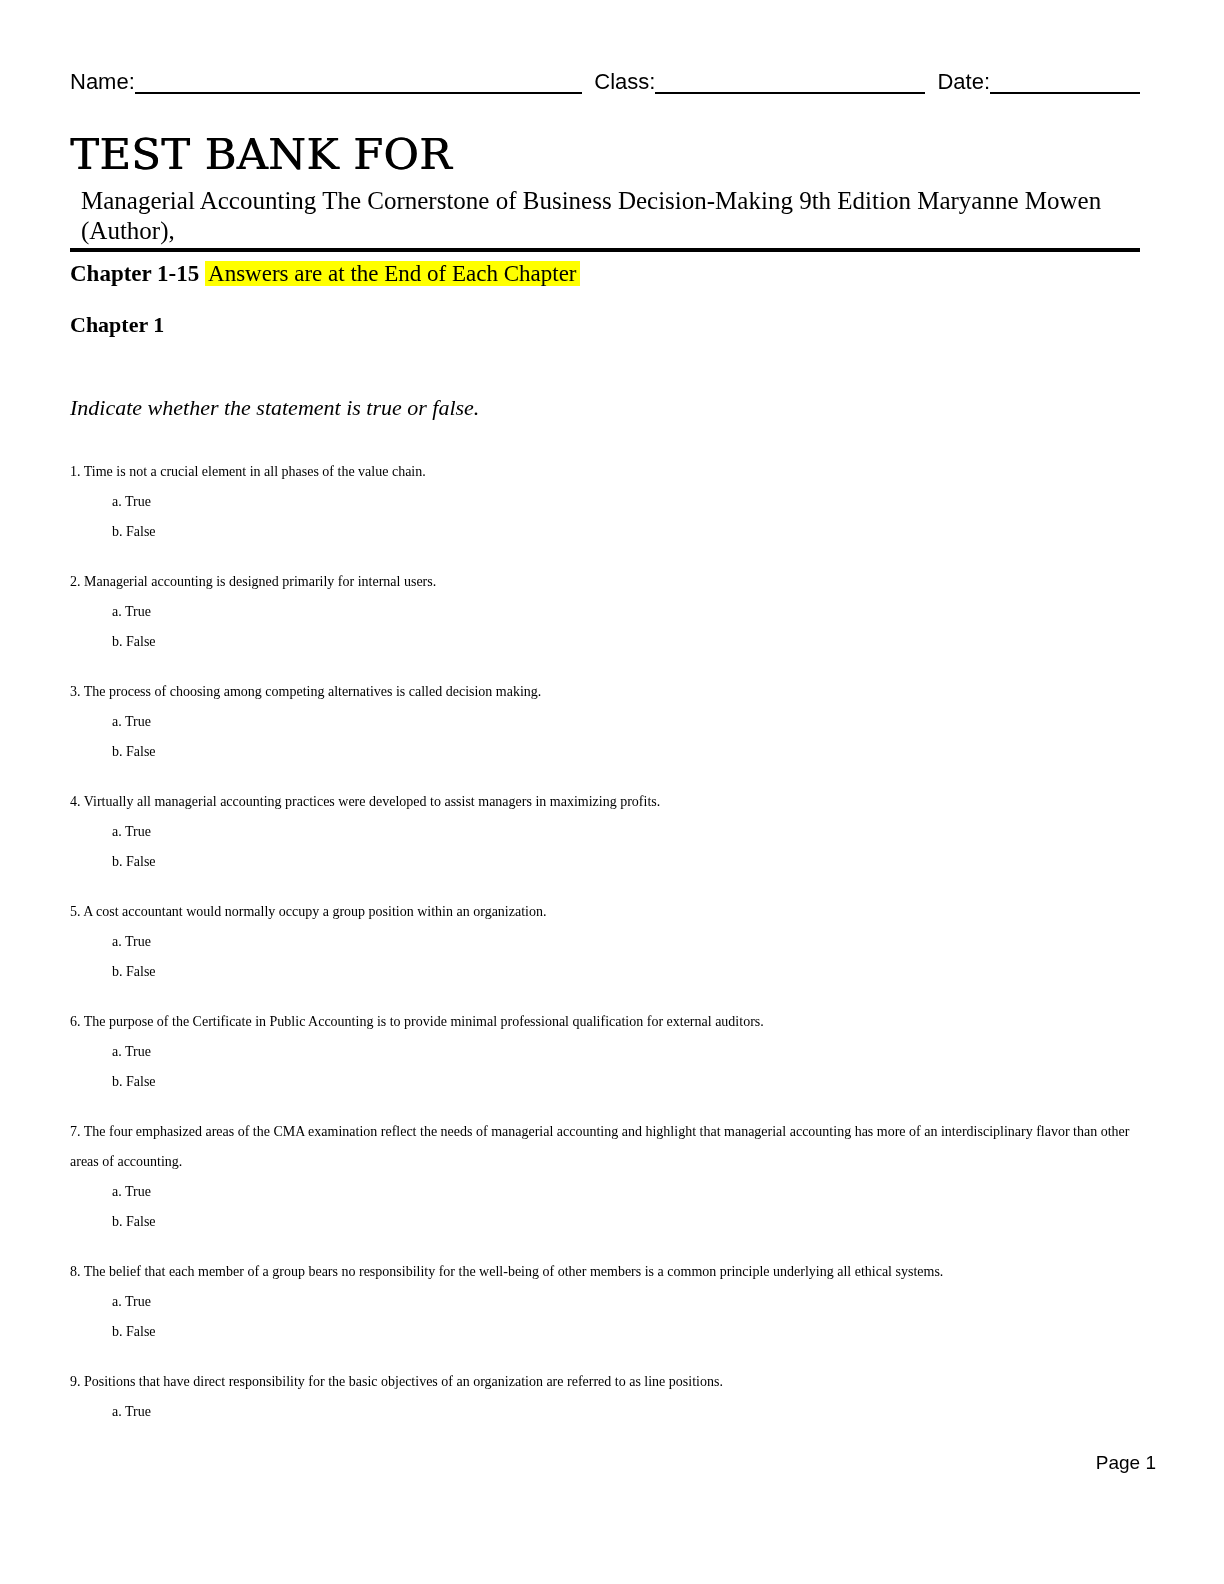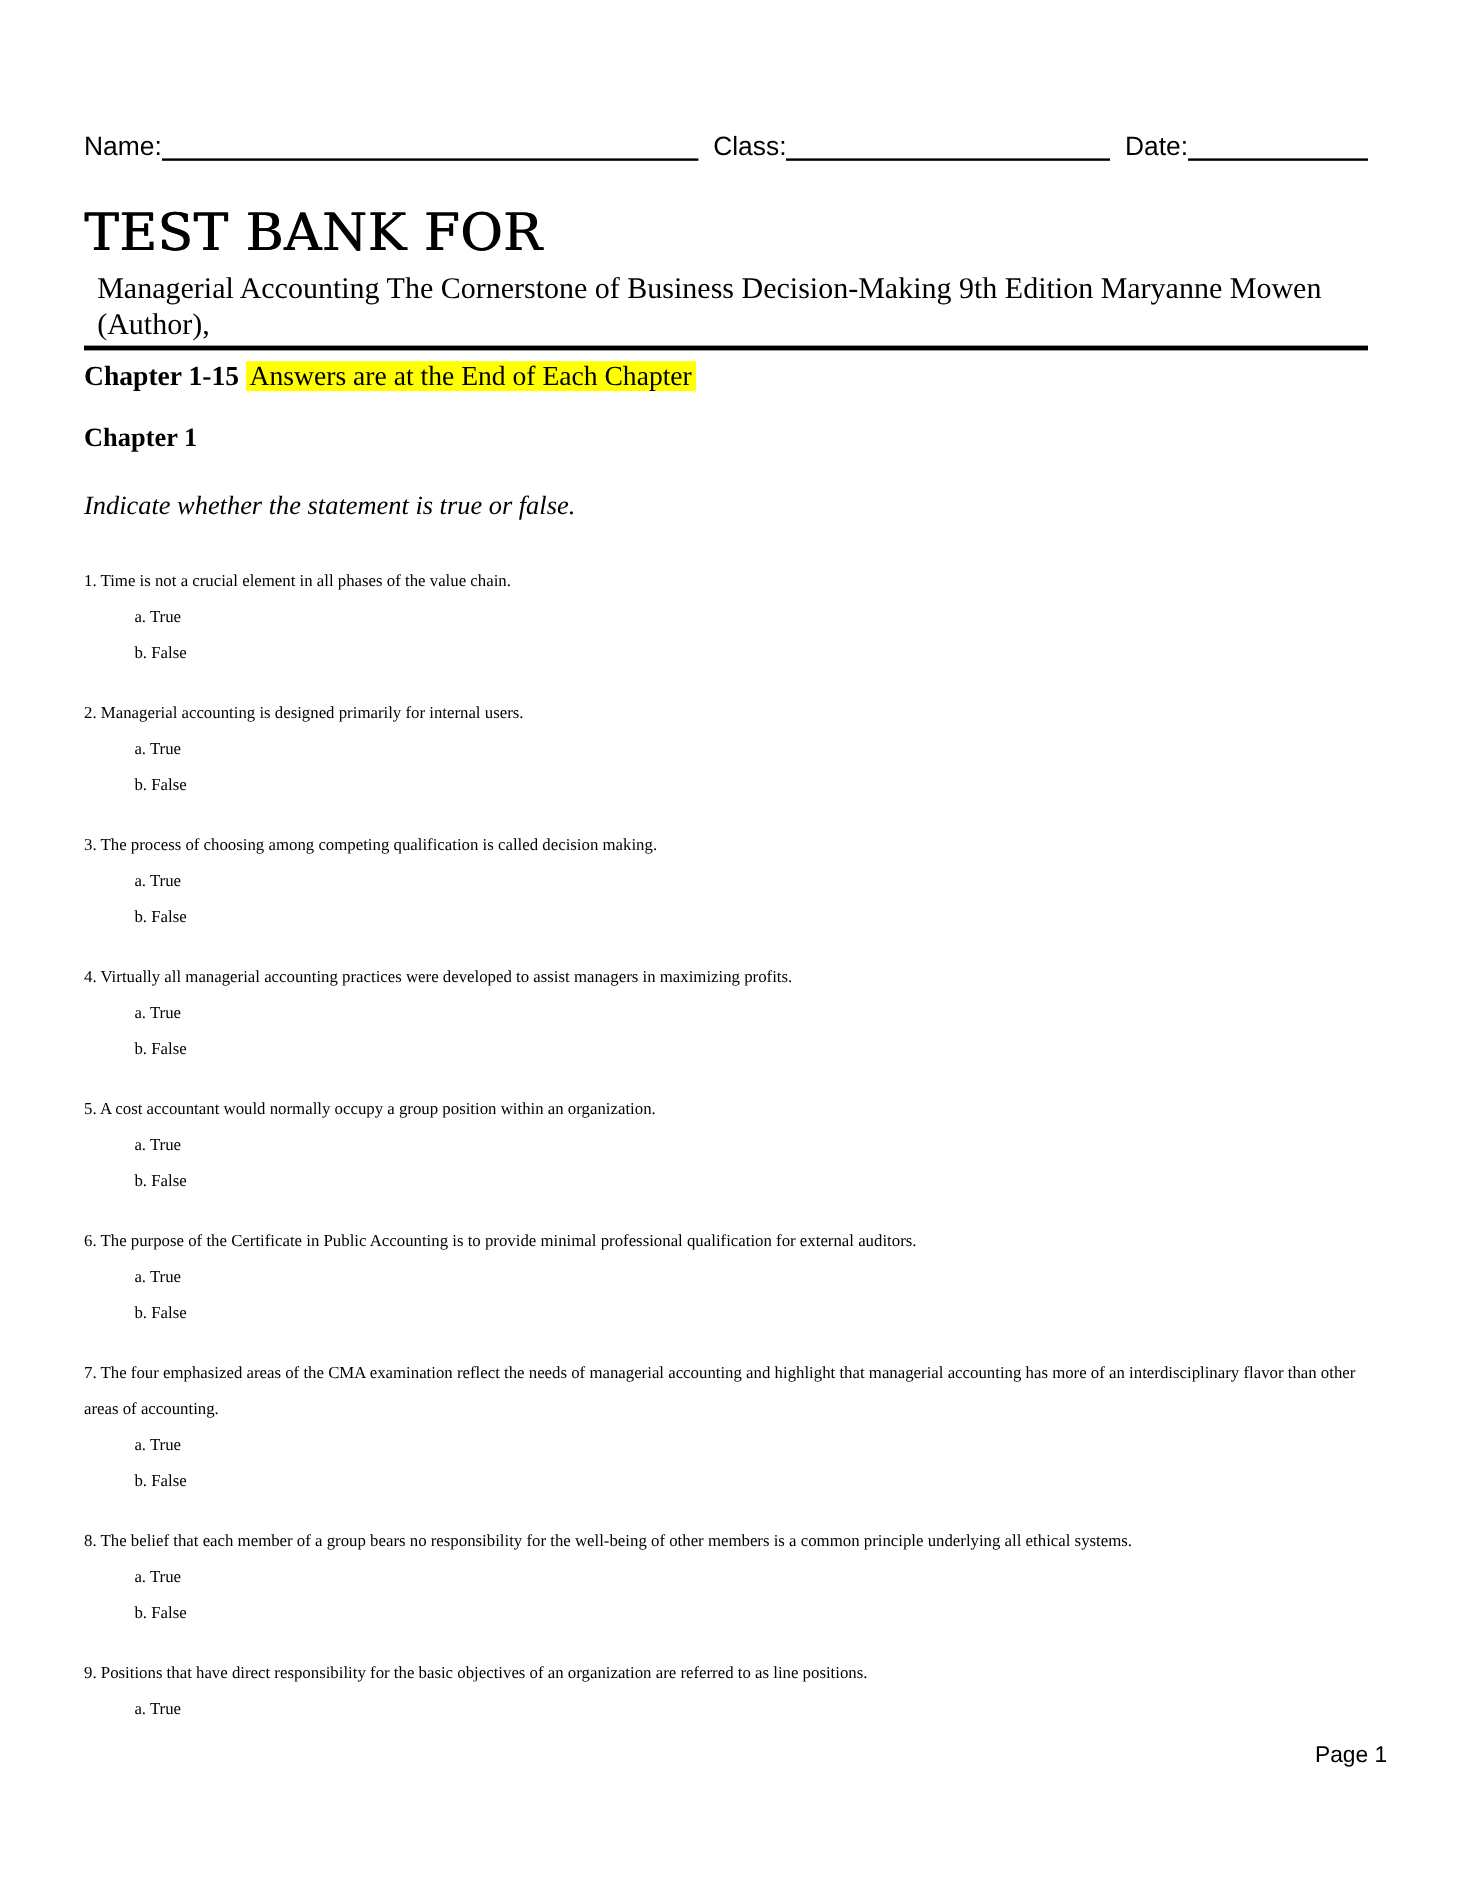--- a/index.html
+++ b/index.html
@@ -14,21 +14,20 @@
     color: #000000;
     overflow: hidden;
   }
   
   .header-row {
     display: flex;
     align-items: baseline;
     font-family: "Liberation Sans", sans-serif;
     font-size: 22px;
     line-height: 24px;
-    margin-top: 40px;
   }
   .hdr-label { white-space: nowrap; }
   .blank {
     border-bottom: 2px solid #000;
     height: 20px;
     align-self: flex-end;
   }
   .name-blank  { flex: 1 1 auto; margin-right: 12px; }
   .class-blank { width: 270px; margin-right: 12px; }
   .date-blank  { width: 150px; }
@@ -64,21 +63,21 @@
   .highlight-note { padding: 0 3px; margin-top: 23px; }
 
   .chapter-heading {
     margin-top: 24px;
     font-size: 22px;
     line-height: 26px;
     font-weight: bold;
     text-underline-offset: 3px;
   }
   .instructions {
-    margin-top: 29px;
+    margin-top: 56px;
     font-size: 22px;
     line-height: 28px;
     font-style: italic;
   }
 
   
   .questions { margin-top: 35px; font-size: 14px; }
   .question { margin-bottom: 20px; }
   .q-text   { line-height: 30px; }
   .q-option { line-height: 30px; padding-left: 42px; }
@@ -131,21 +130,21 @@
       <div class="q-option">b. False</div>
     </div>
 
     <div class="question">
       <div class="q-text"><span>2.</span> <span>Managerial accounting is designed primarily for internal users.</span></div>
       <div class="q-option">a. True</div>
       <div class="q-option">b. False</div>
     </div>
 
     <div class="question">
-      <div class="q-text"><span>3.</span> <span>The process of choosing among competing qualification is called decision making.</span></div>
+      <div class="q-text"><span>3.</span> <span>The process of choosing among competing alternatives is called decision making.</span></div>
       <div class="q-option">a. True</div>
       <div class="q-option">b. False</div>
     </div>
 
     <div class="question">
       <div class="q-text"><span>4.</span> <span>Virtually all managerial accounting practices were developed to assist managers in maximizing profits.</span></div>
       <div class="q-option">a. True</div>
       <div class="q-option">b. False</div>
     </div>
 

